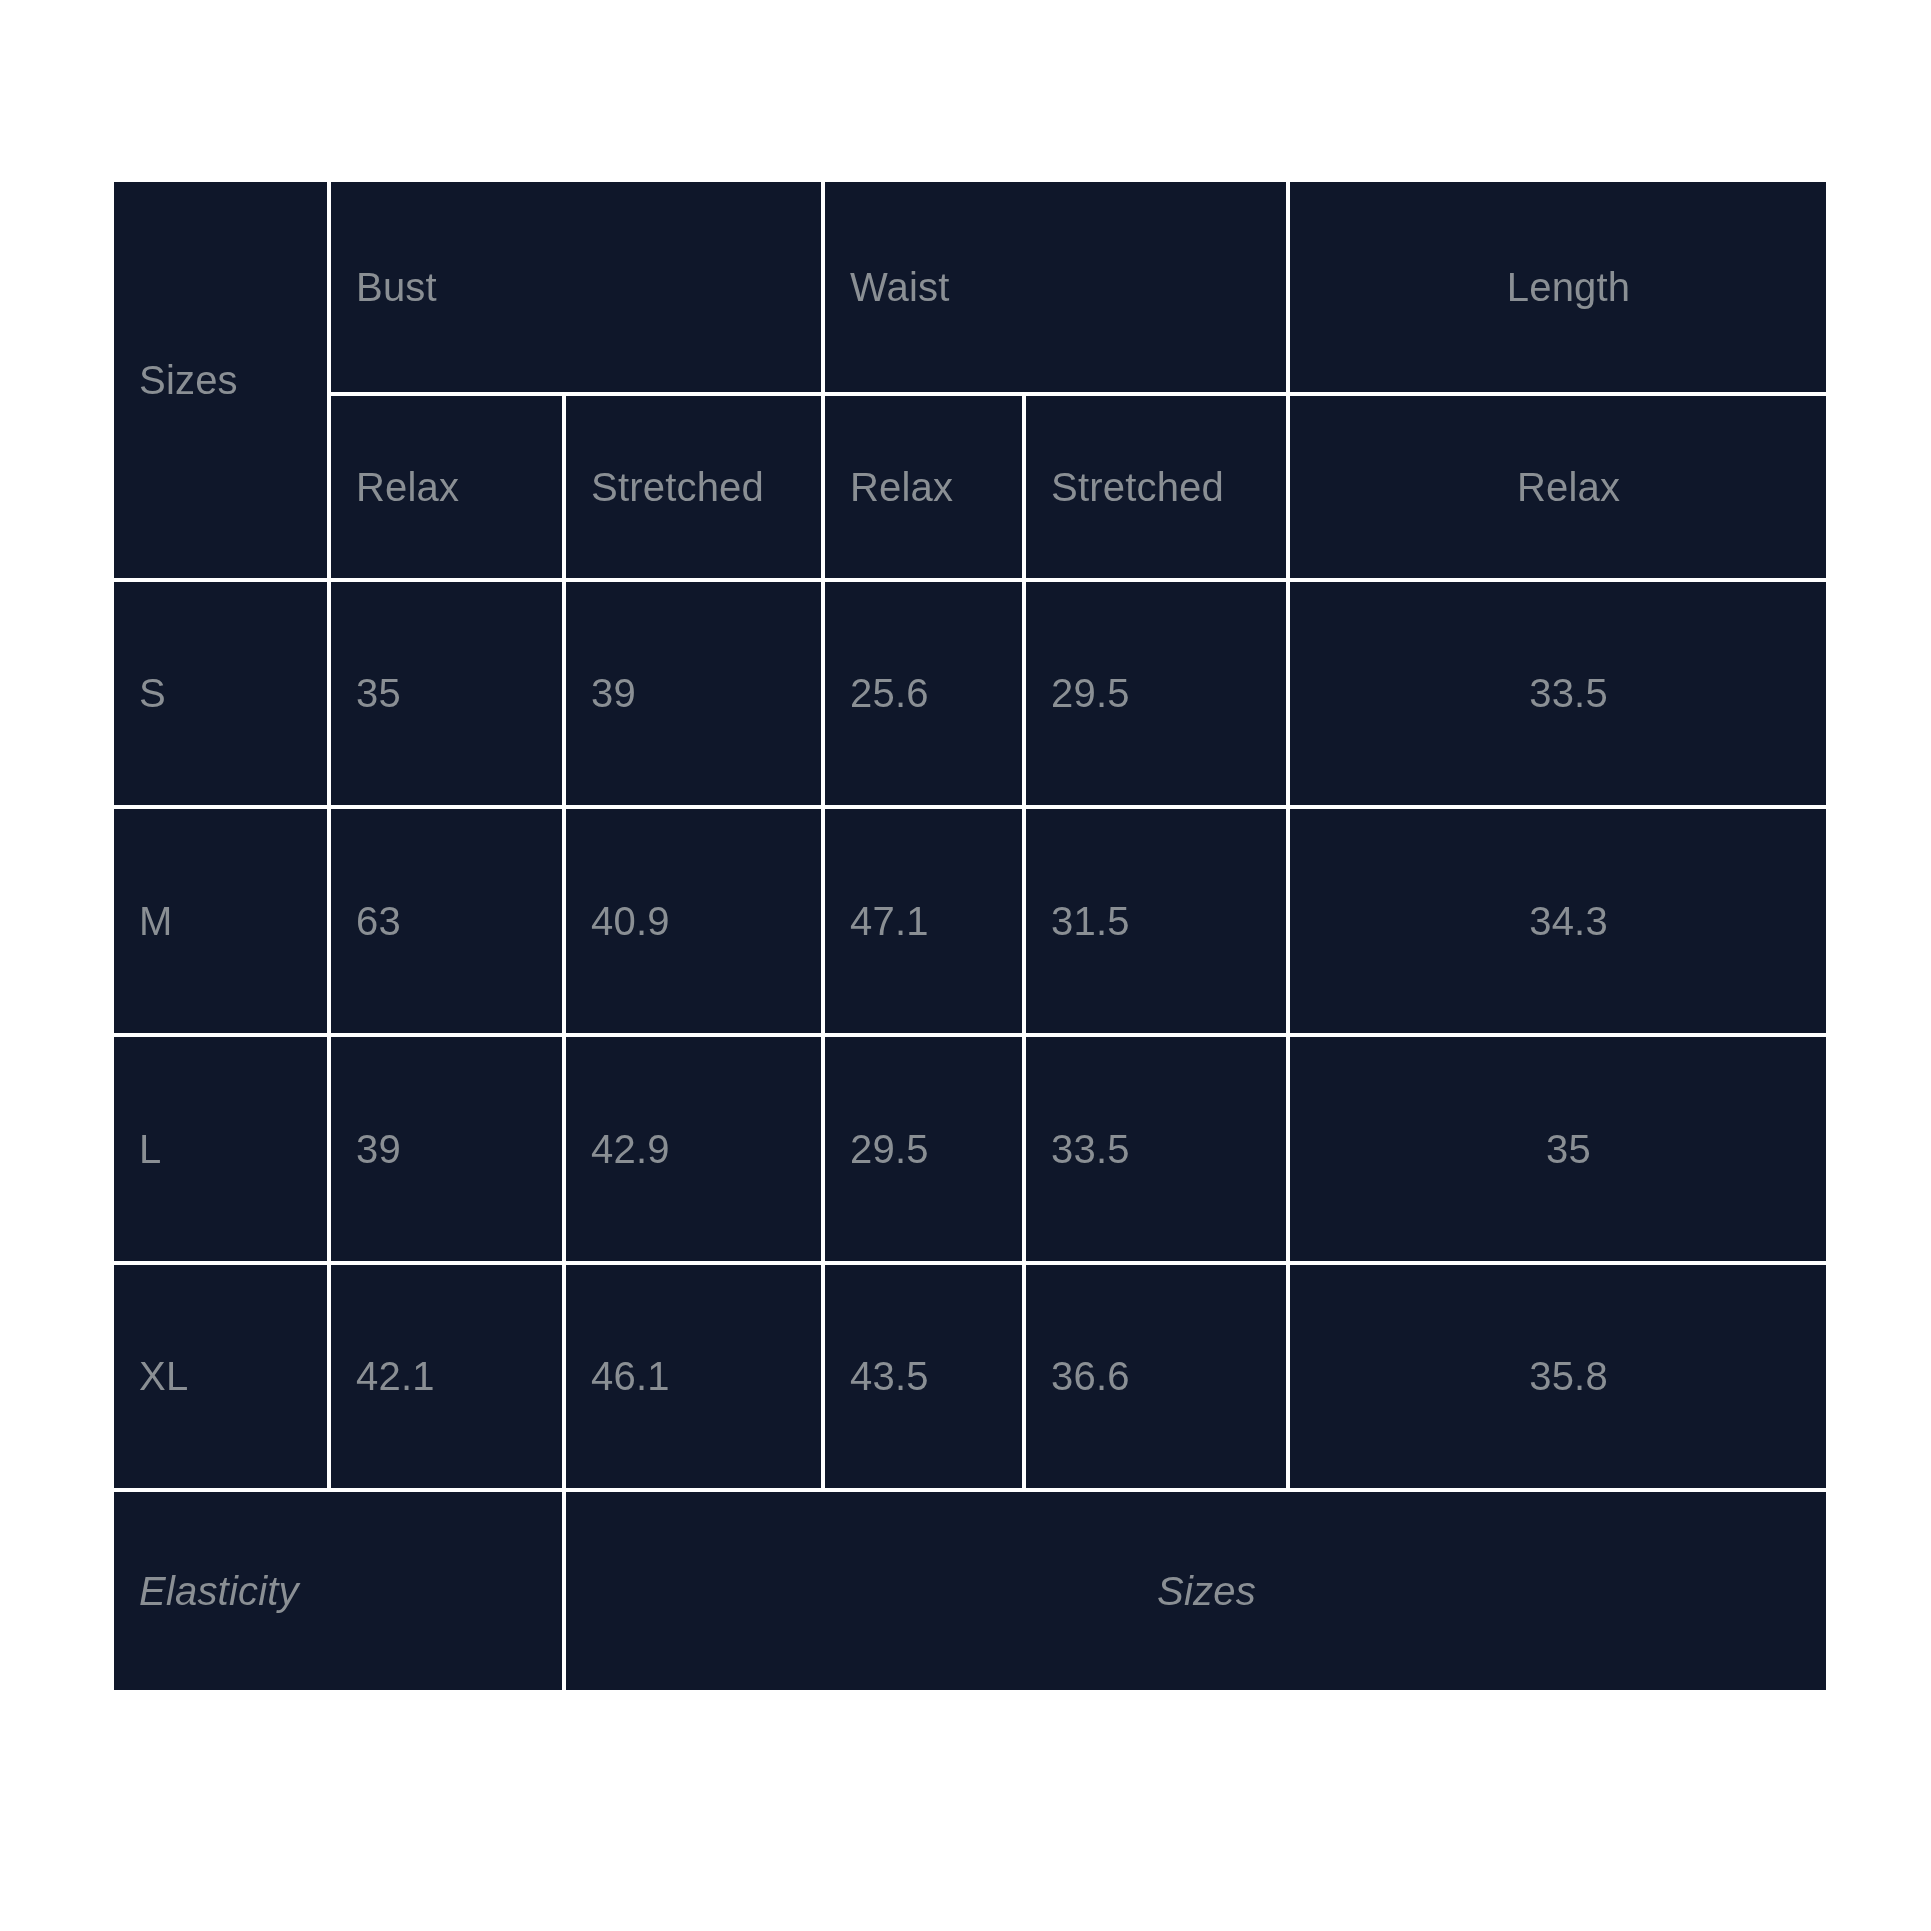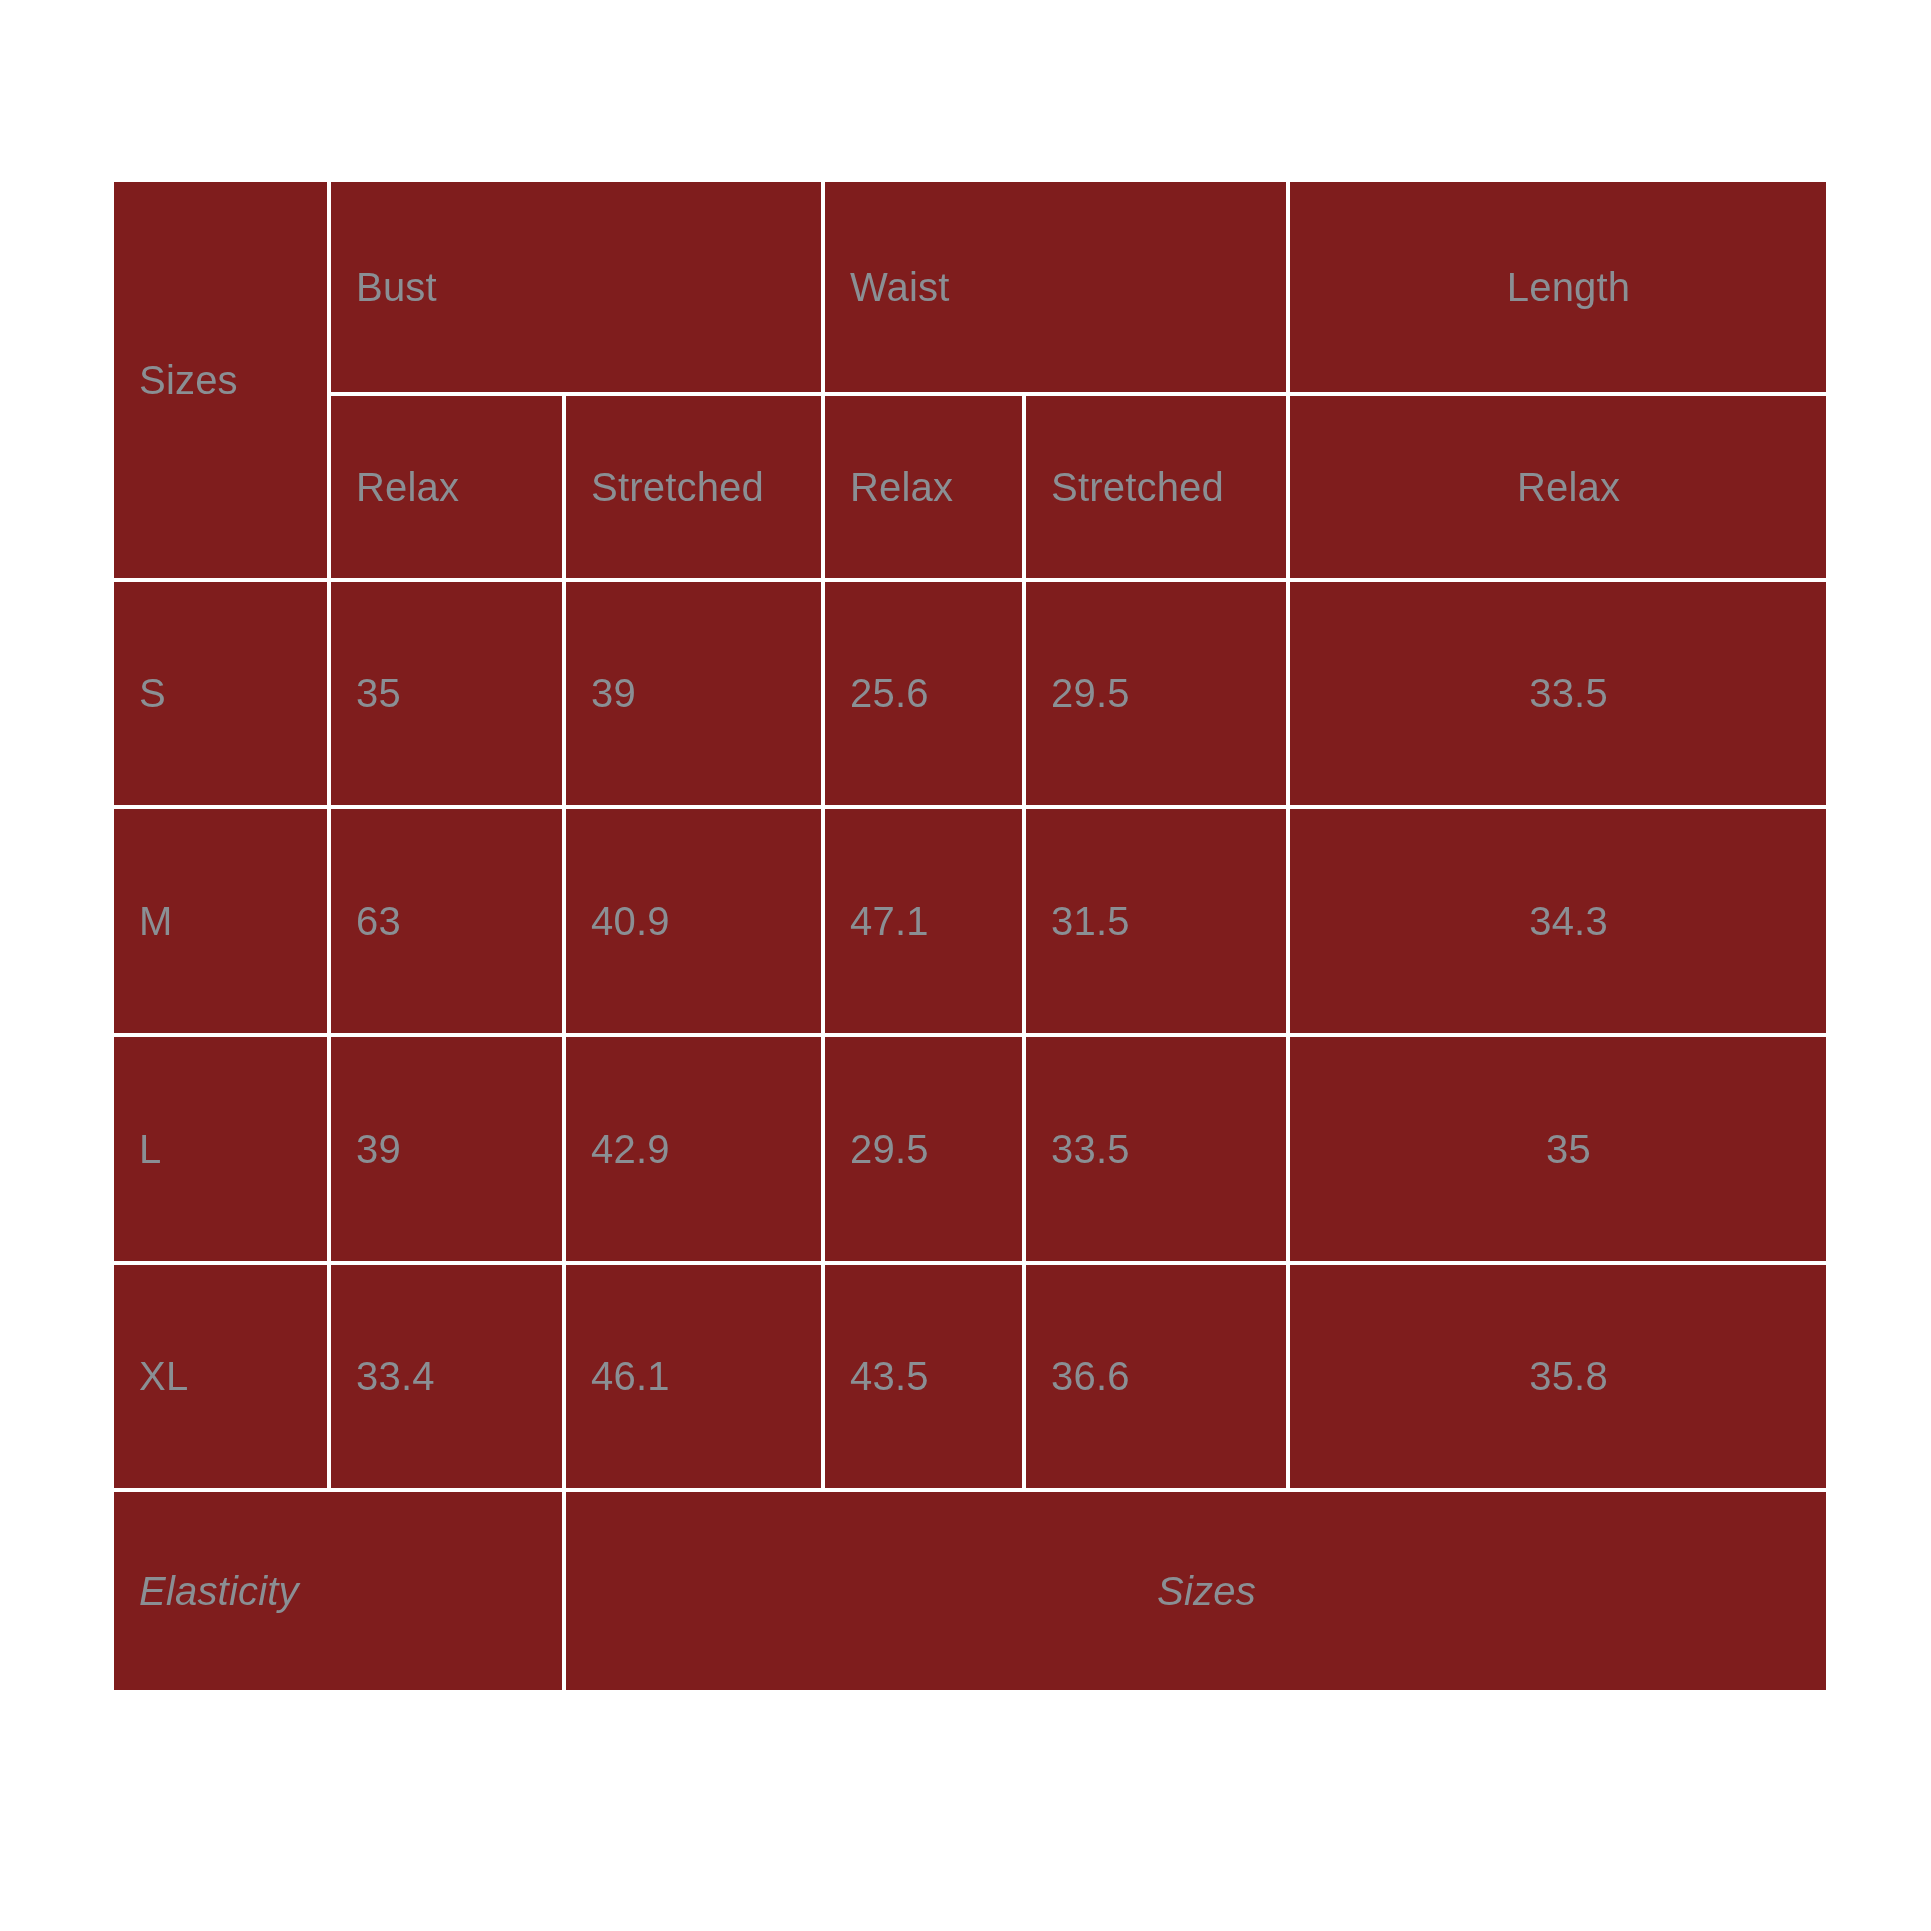--- a/index.html
+++ b/index.html
@@ -36,21 +36,21 @@
     width: 1711px;
     height: 1508px;
     border-collapse: separate;
     border-spacing: 0;
     table-layout: fixed;
     background: #ffffff;
   }
 
   table.size-table td,
   table.size-table th {
-    background: #7f1d1d;
+    background: #0f172a;
     color: #8a8f94;
     font-weight: normal;
     font-size: 40px;
     line-height: 1.2;
     text-align: left;
     vertical-align: middle;
     padding: 0 4px 0 25px;
     border-right: 4.8px solid #ffffff;
     border-bottom: 4.8px solid #ffffff;
     letter-spacing: 0.2px;
@@ -163,21 +163,21 @@
           <td class="data-cell">L</td>
           <td class="data-cell">39</td>
           <td class="data-cell">42.9</td>
           <td class="data-cell">29.5</td>
           <td class="data-cell">33.5</td>
           <td class="data-cell last-col">35</td>
         </tr>
 
         <tr class="r-data">
           <td class="data-cell">XL</td>
-          <td class="data-cell">33.4</td>
+          <td class="data-cell">42.1</td>
           <td class="data-cell">46.1</td>
           <td class="data-cell">43.5</td>
           <td class="data-cell">36.6</td>
           <td class="data-cell last-col">35.8</td>
         </tr>
 
         <tr class="r-foot last-row">
           <td class="foot-cell" colspan="2">Elasticity</td>
           <td class="foot-cell last-col" colspan="4">Sizes</td>
         </tr>

